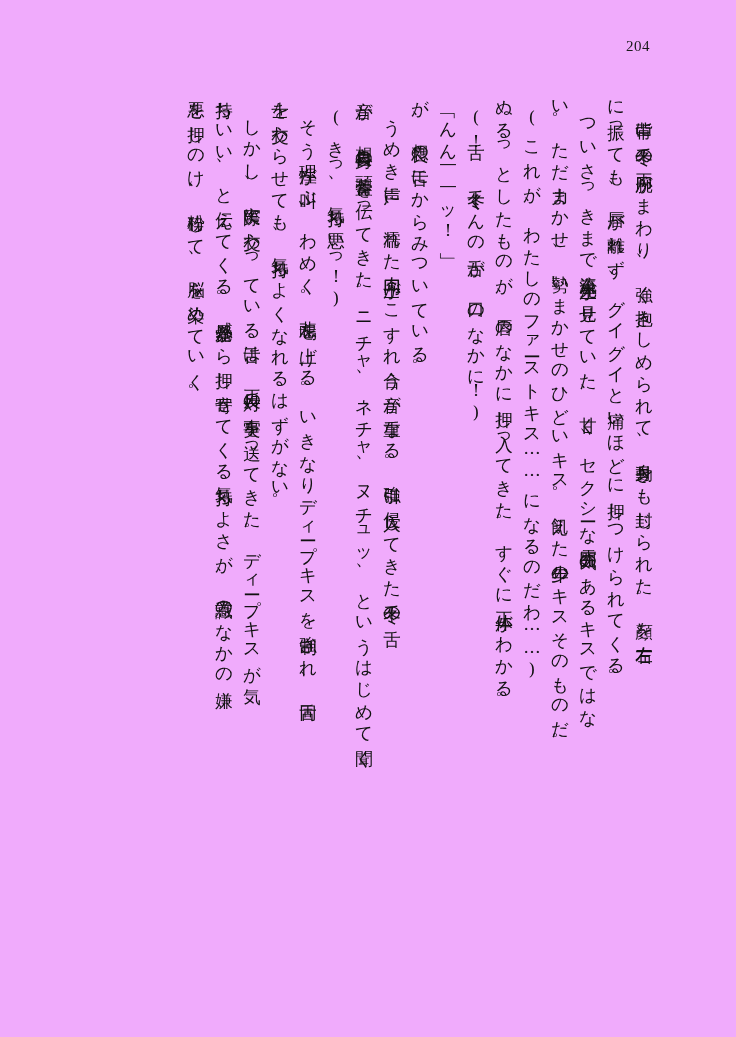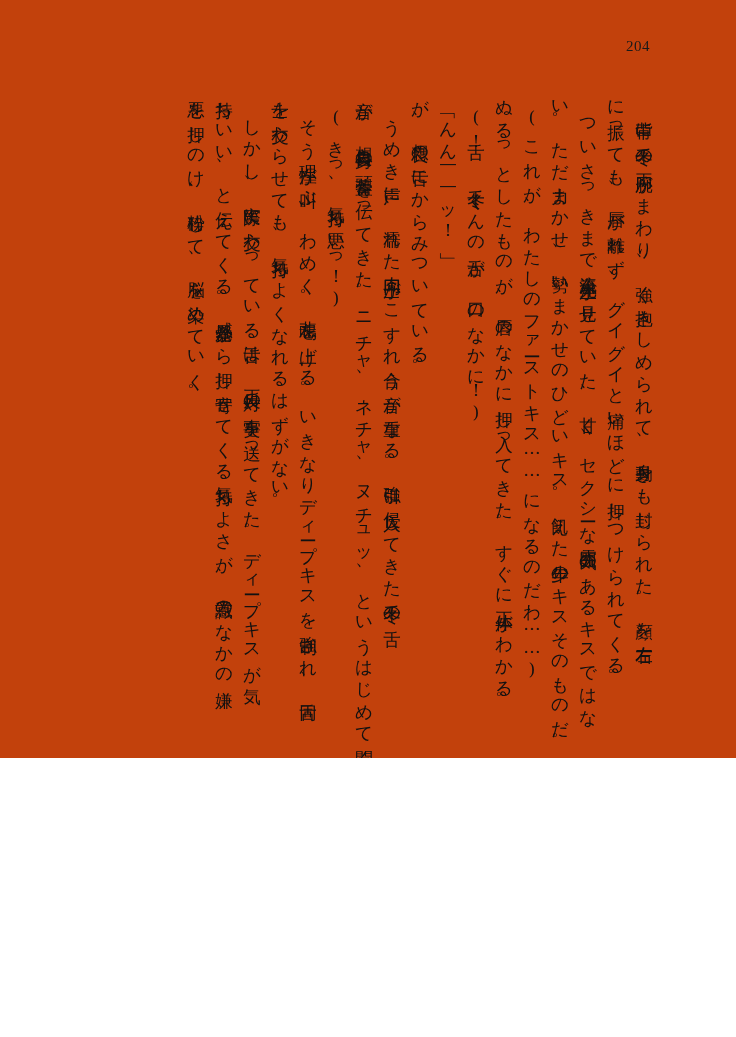--- a/index.html
+++ b/index.html
@@ -6,22 +6,22 @@
     margin: 0;
     padding: 0;
     background: #ffffff;
   }
   body {
     font-family: "Liberation Serif", "DejaVu Serif", serif;
   }
   .page {
     position: relative;
     width: 736px;
-    height: 758px;
-    background: #c2410c;
+    height: 1037px;
+    background: #f0abfc;
     overflow: hidden;
     box-sizing: border-box;
   }
   .page-number {
     position: absolute;
     top: 38px;
     right: 86px;
     font-size: 15px;
     color: #1a1a1a;
     letter-spacing: 0.5px;

